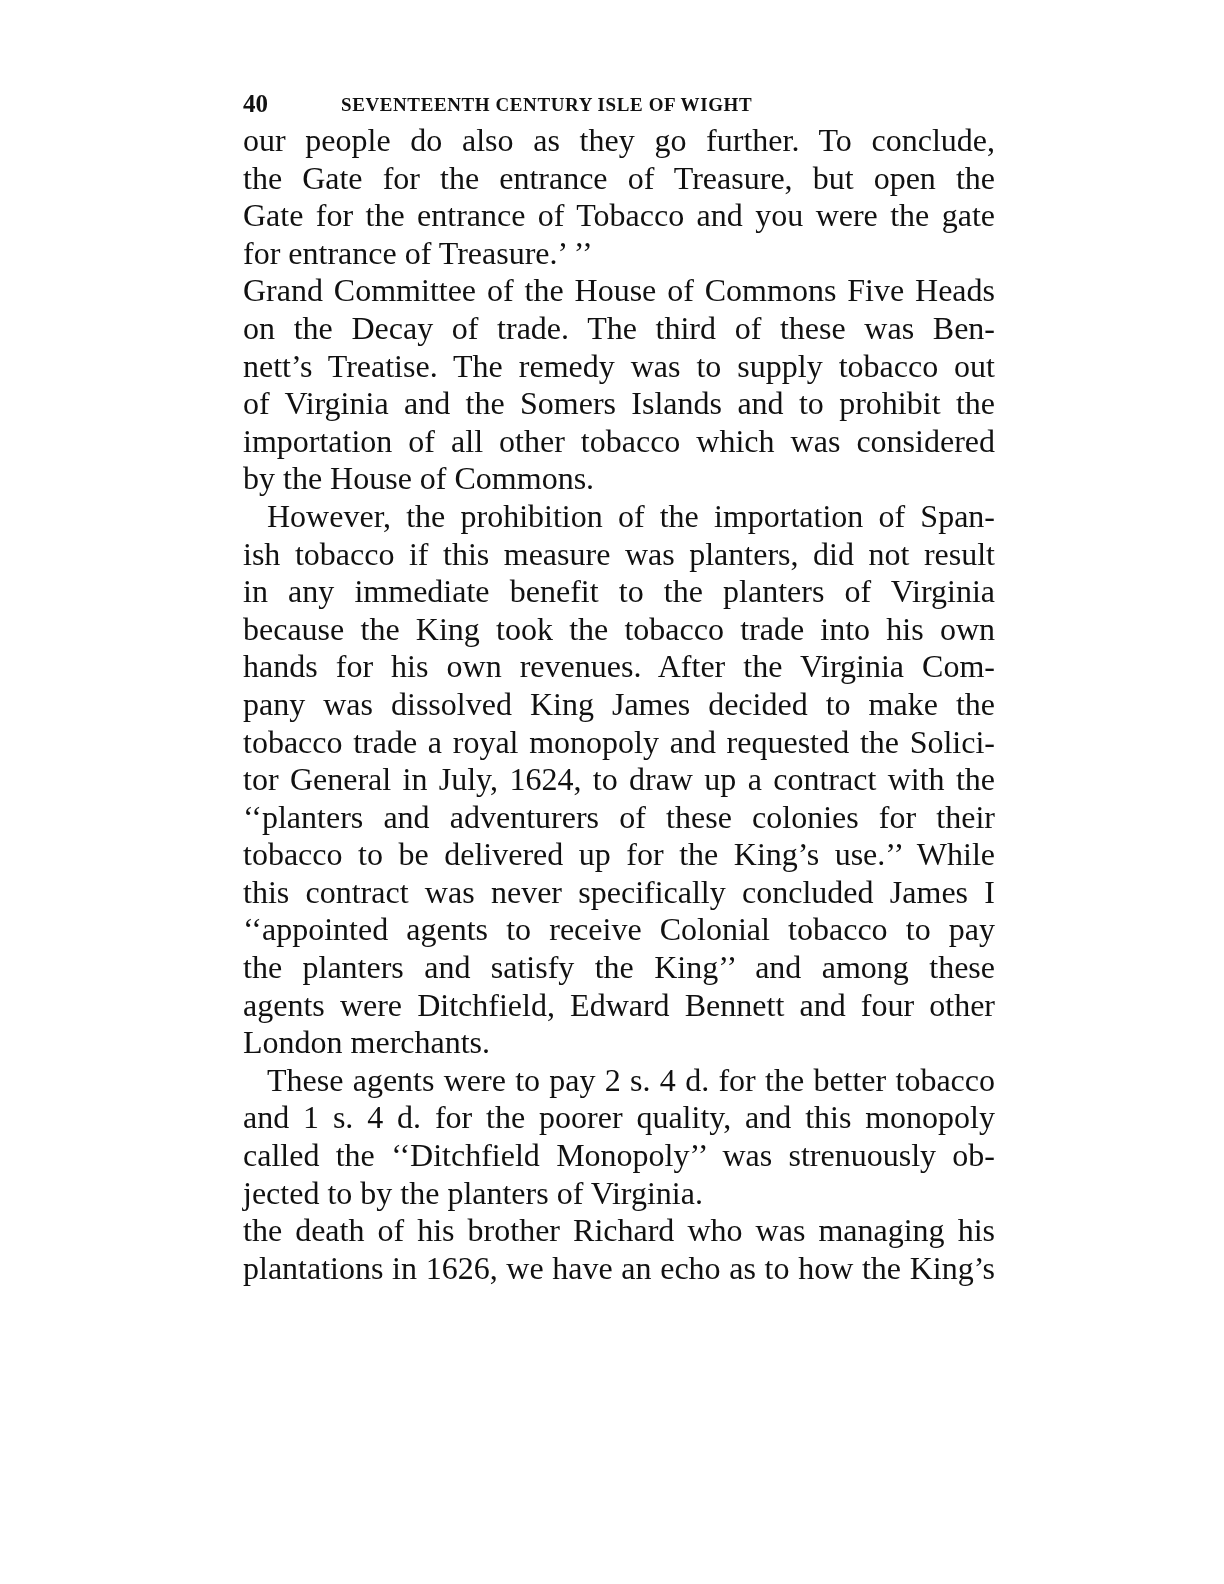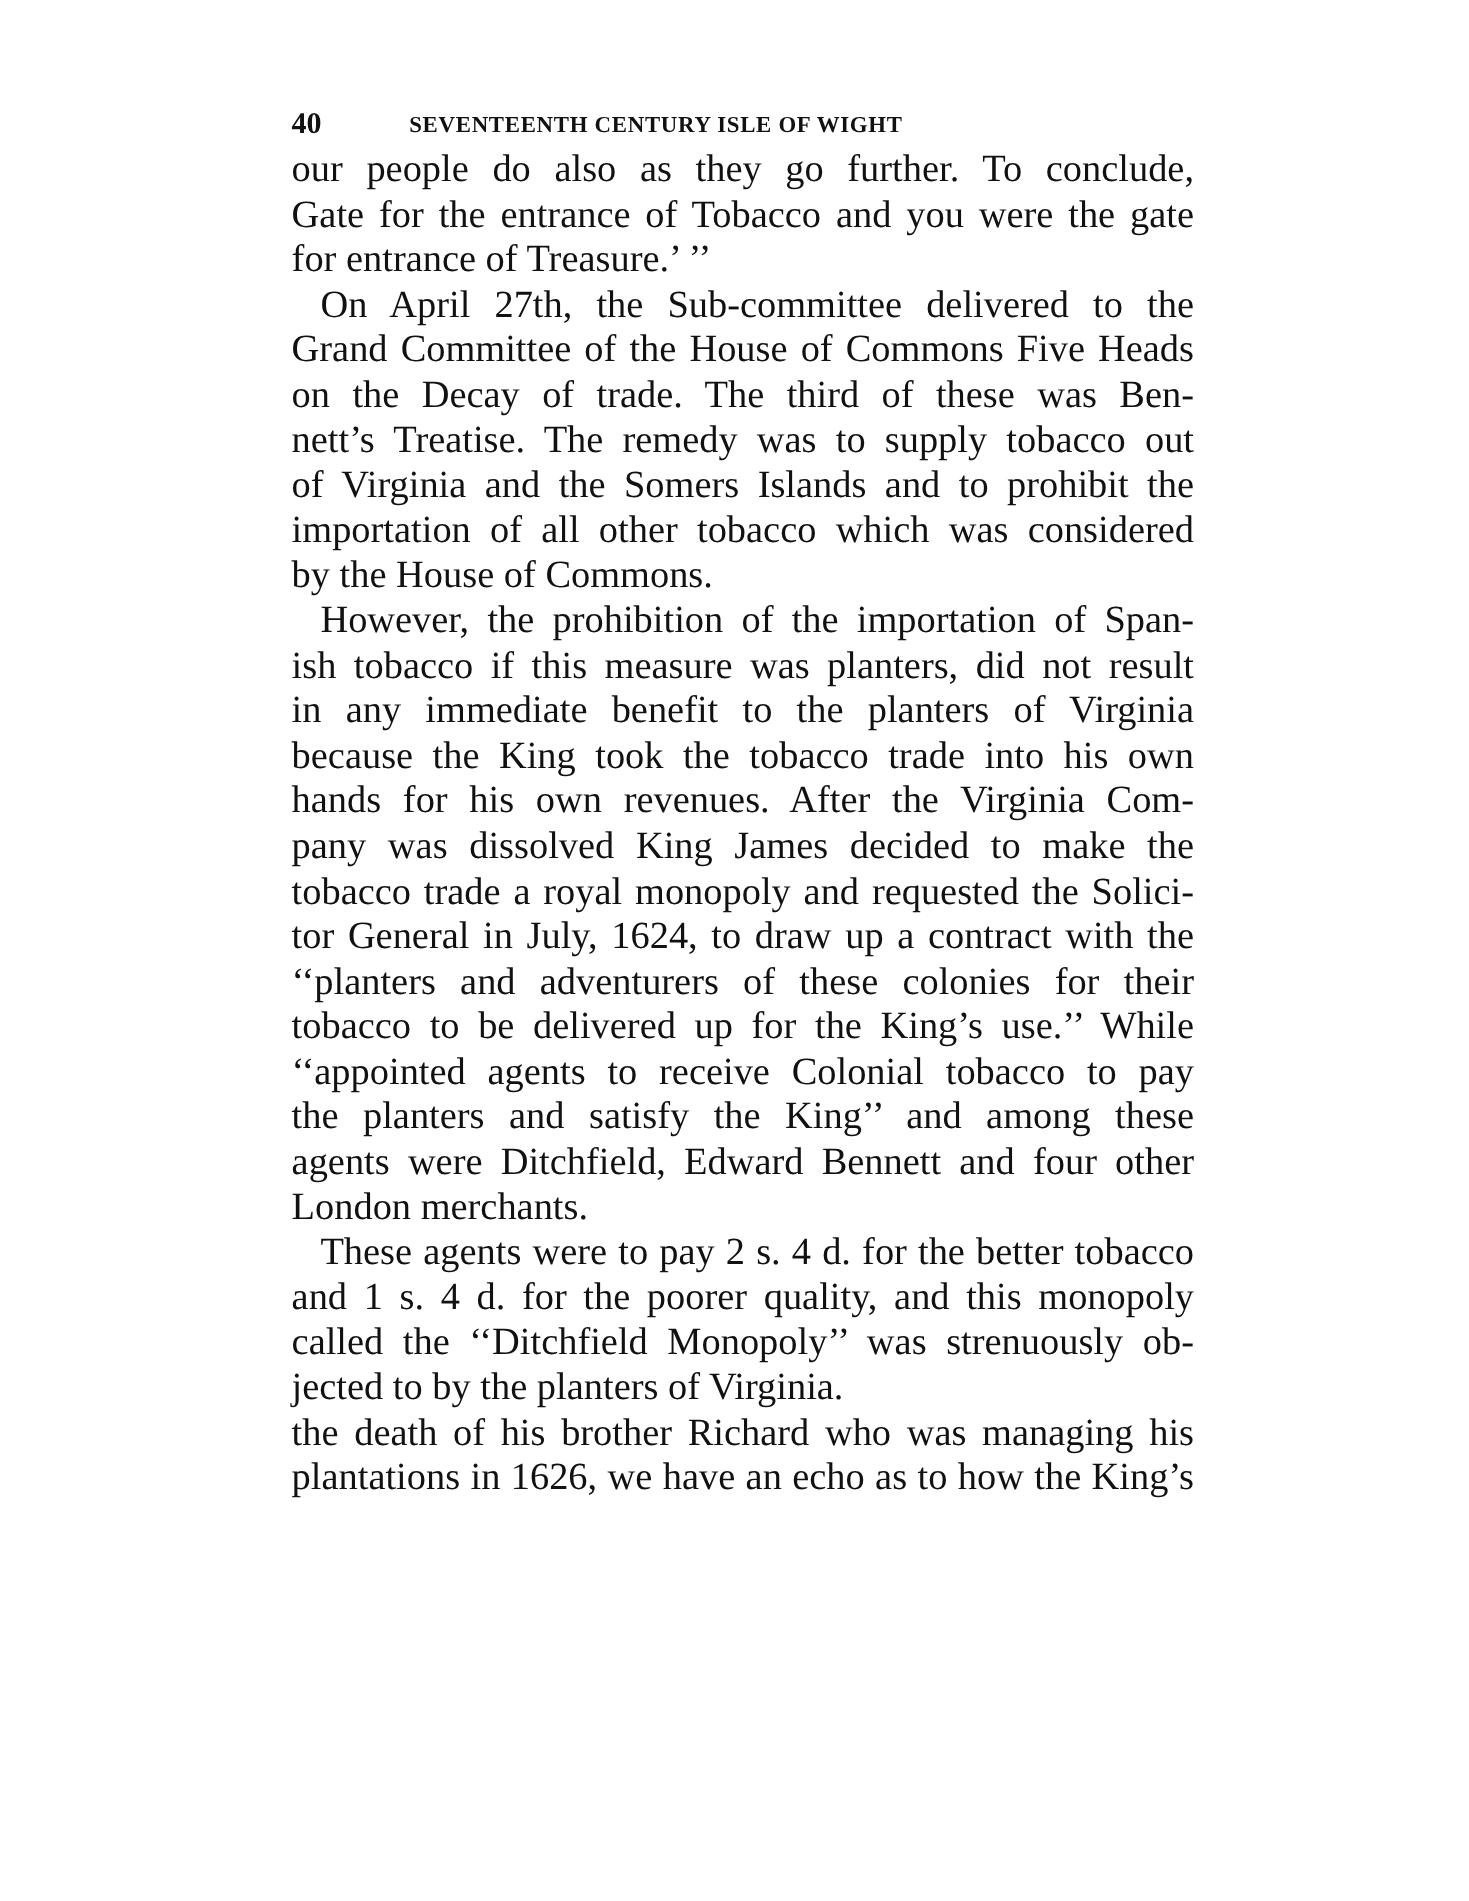--- a/index.html
+++ b/index.html
@@ -67,45 +67,46 @@
 <div class="page">
   <div class="running-head">
     <span class="page-number">40</span>
     <span class="running-title">SEVENTEENTH CENTURY ISLE OF WIGHT</span>
   </div>
 
   <div class="body-text">
 
     <div class="para">
       <span class="line">our people do also as they go further.  To conclude,</span>
+      <span class="line">the Gate for the entrance of Treasure, but open the</span>
       <span class="line">Gate for the entrance of Tobacco and you were the gate</span>
       <span class="line last">for entrance of Treasure.’ ’’</span>
     </div>
 
     <div class="para">
-      <span class="line indent">On April 27th, the Sub-committee delivered to the</span>
       <span class="line">Grand Committee of the House of Commons Five Heads</span>
       <span class="line">on the Decay of trade.  The third of these was Ben-</span>
       <span class="line">nett’s Treatise.  The remedy was to supply tobacco out</span>
       <span class="line">of Virginia and the Somers Islands and to prohibit the</span>
       <span class="line">importation of all other tobacco which was considered</span>
       <span class="line last">by the House of Commons.</span>
     </div>
 
     <div class="para">
       <span class="line indent">However, the prohibition of the importation of Span-</span>
       <span class="line">ish tobacco if this measure was planters, did not result</span>
       <span class="line">in any immediate benefit to the planters of Virginia</span>
       <span class="line">because the King took the tobacco trade into his own</span>
       <span class="line">hands for his own revenues.  After the Virginia Com-</span>
       <span class="line">pany was dissolved King James decided to make the</span>
       <span class="line">tobacco trade a royal monopoly and requested the Solici-</span>
       <span class="line">tor General in July, 1624, to draw up a contract with the</span>
       <span class="line">‘‘planters and adventurers of these colonies for their</span>
       <span class="line">tobacco to be delivered up for the King’s use.’’  While</span>
+      <span class="line">this contract was never specifically concluded James I</span>
       <span class="line">‘‘appointed agents to receive Colonial tobacco to pay</span>
       <span class="line">the planters and satisfy the King’’ and among these</span>
       <span class="line">agents were Ditchfield, Edward Bennett and four other</span>
       <span class="line last">London merchants.</span>
     </div>
 
     <div class="para">
       <span class="line indent">These agents were to pay 2 s. 4 d. for the better tobacco</span>
       <span class="line">and 1 s. 4 d. for the poorer quality, and this monopoly</span>
       <span class="line">called the ‘‘Ditchfield Monopoly’’ was strenuously ob-</span>

